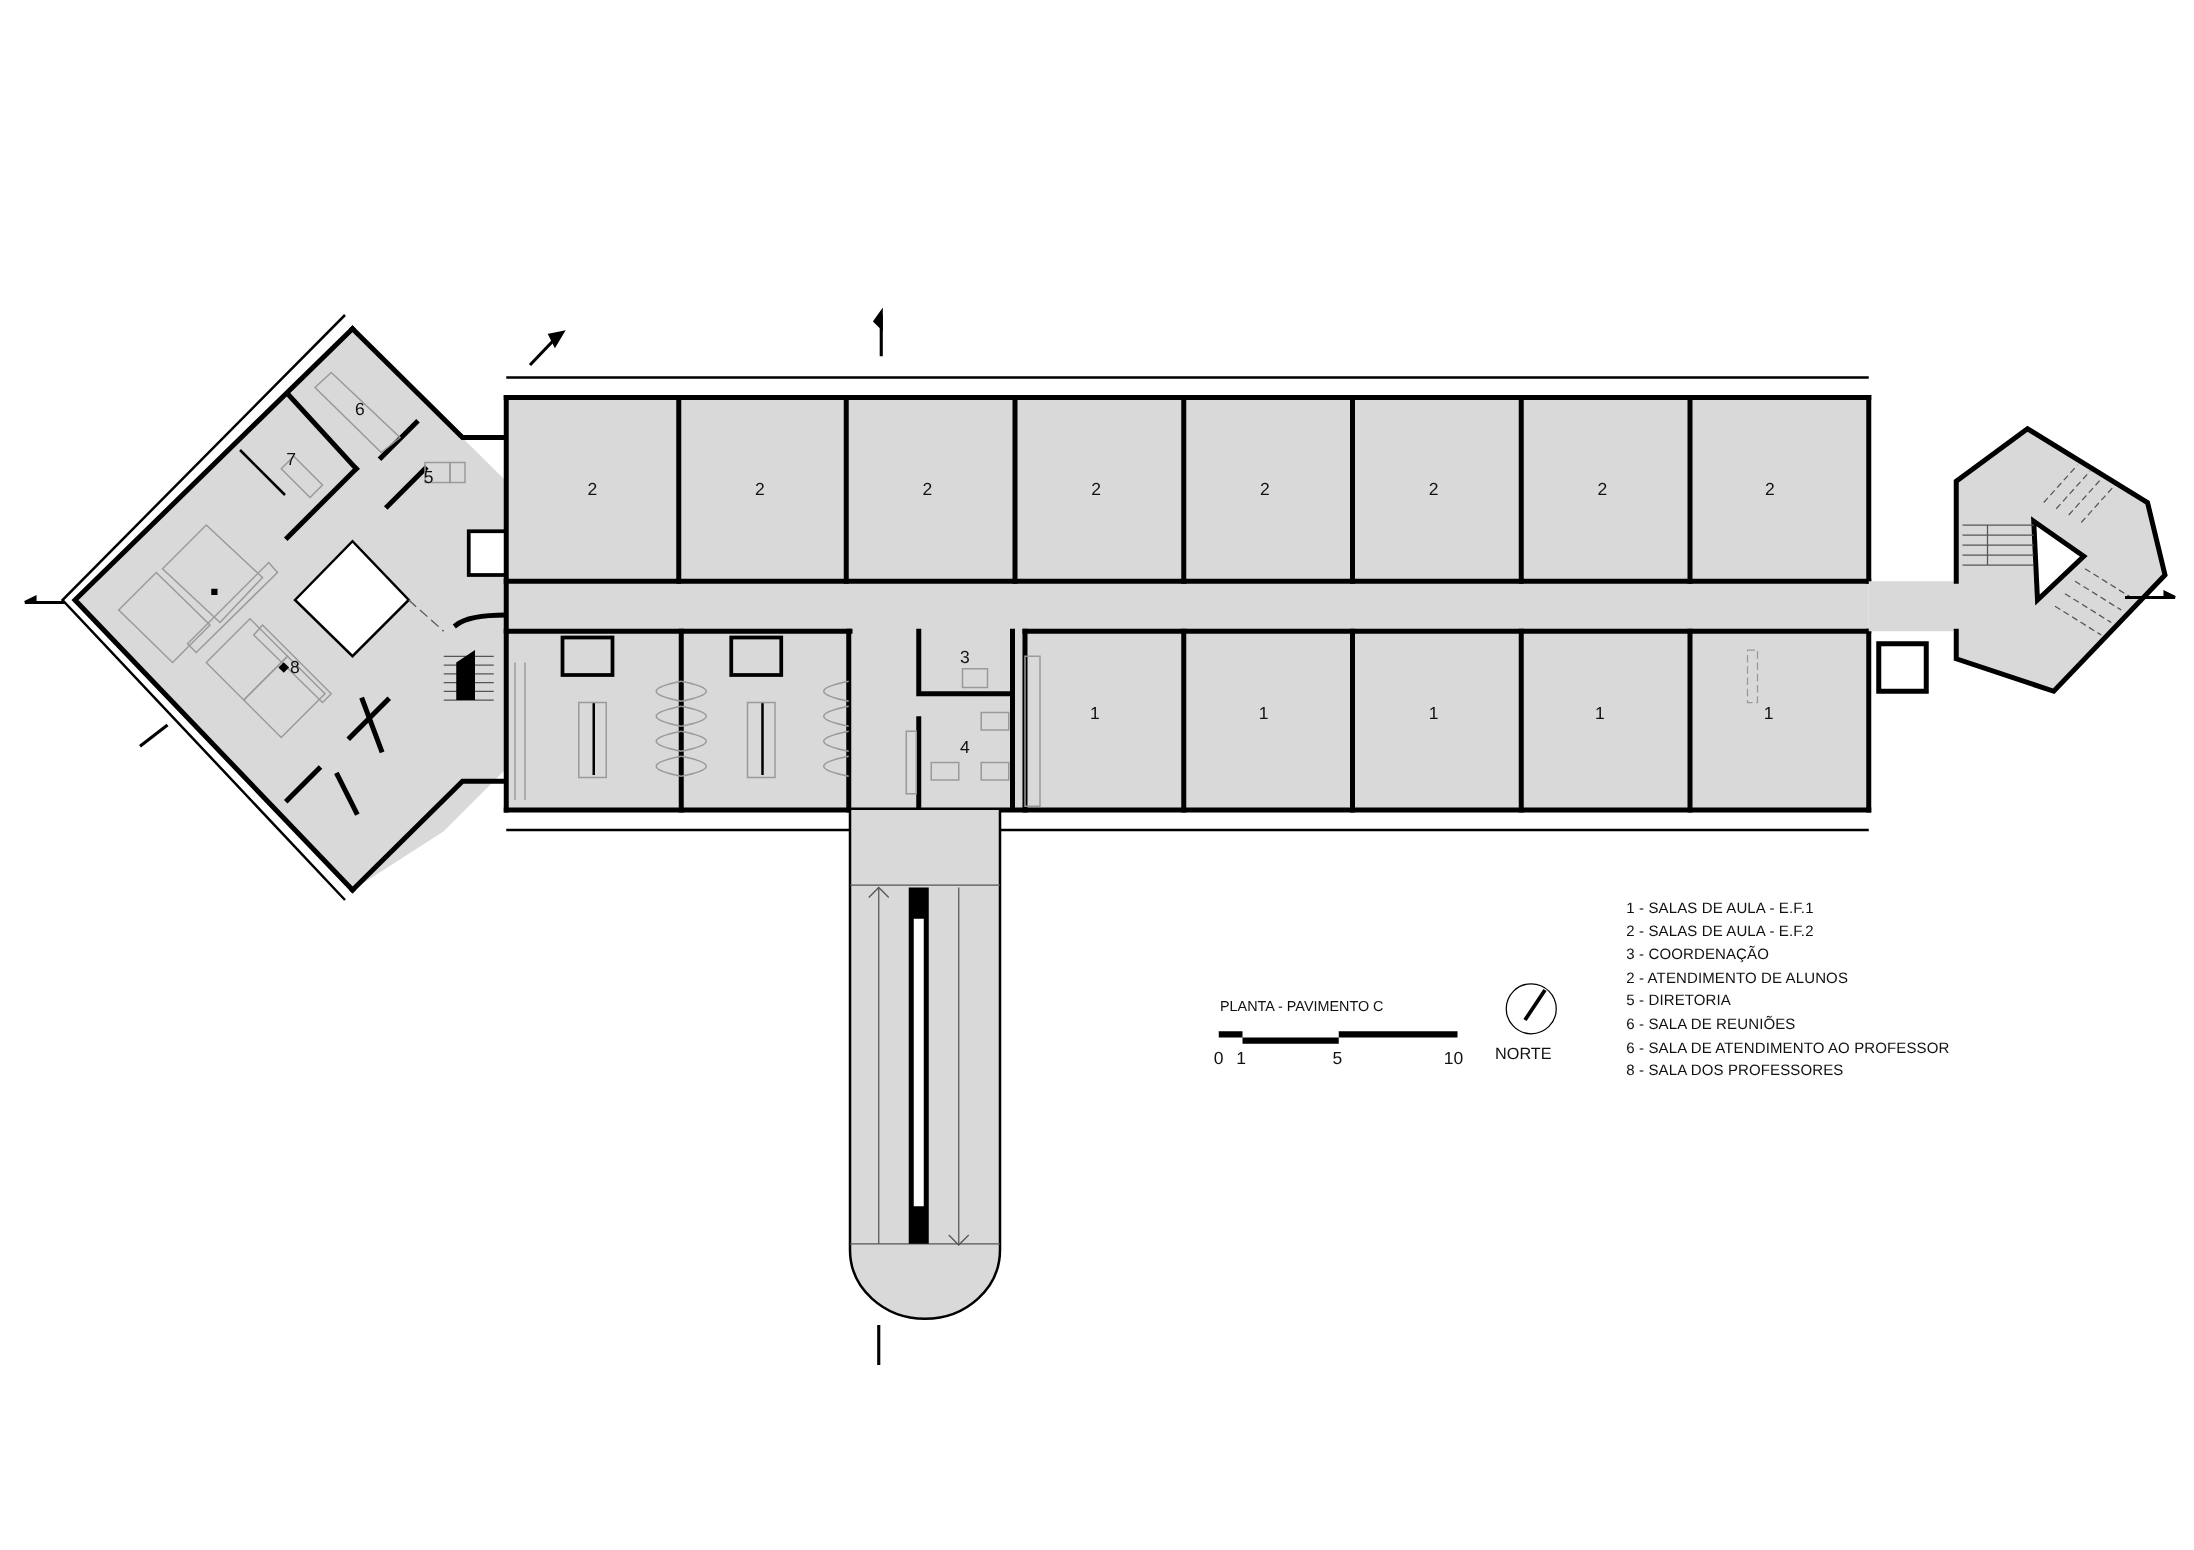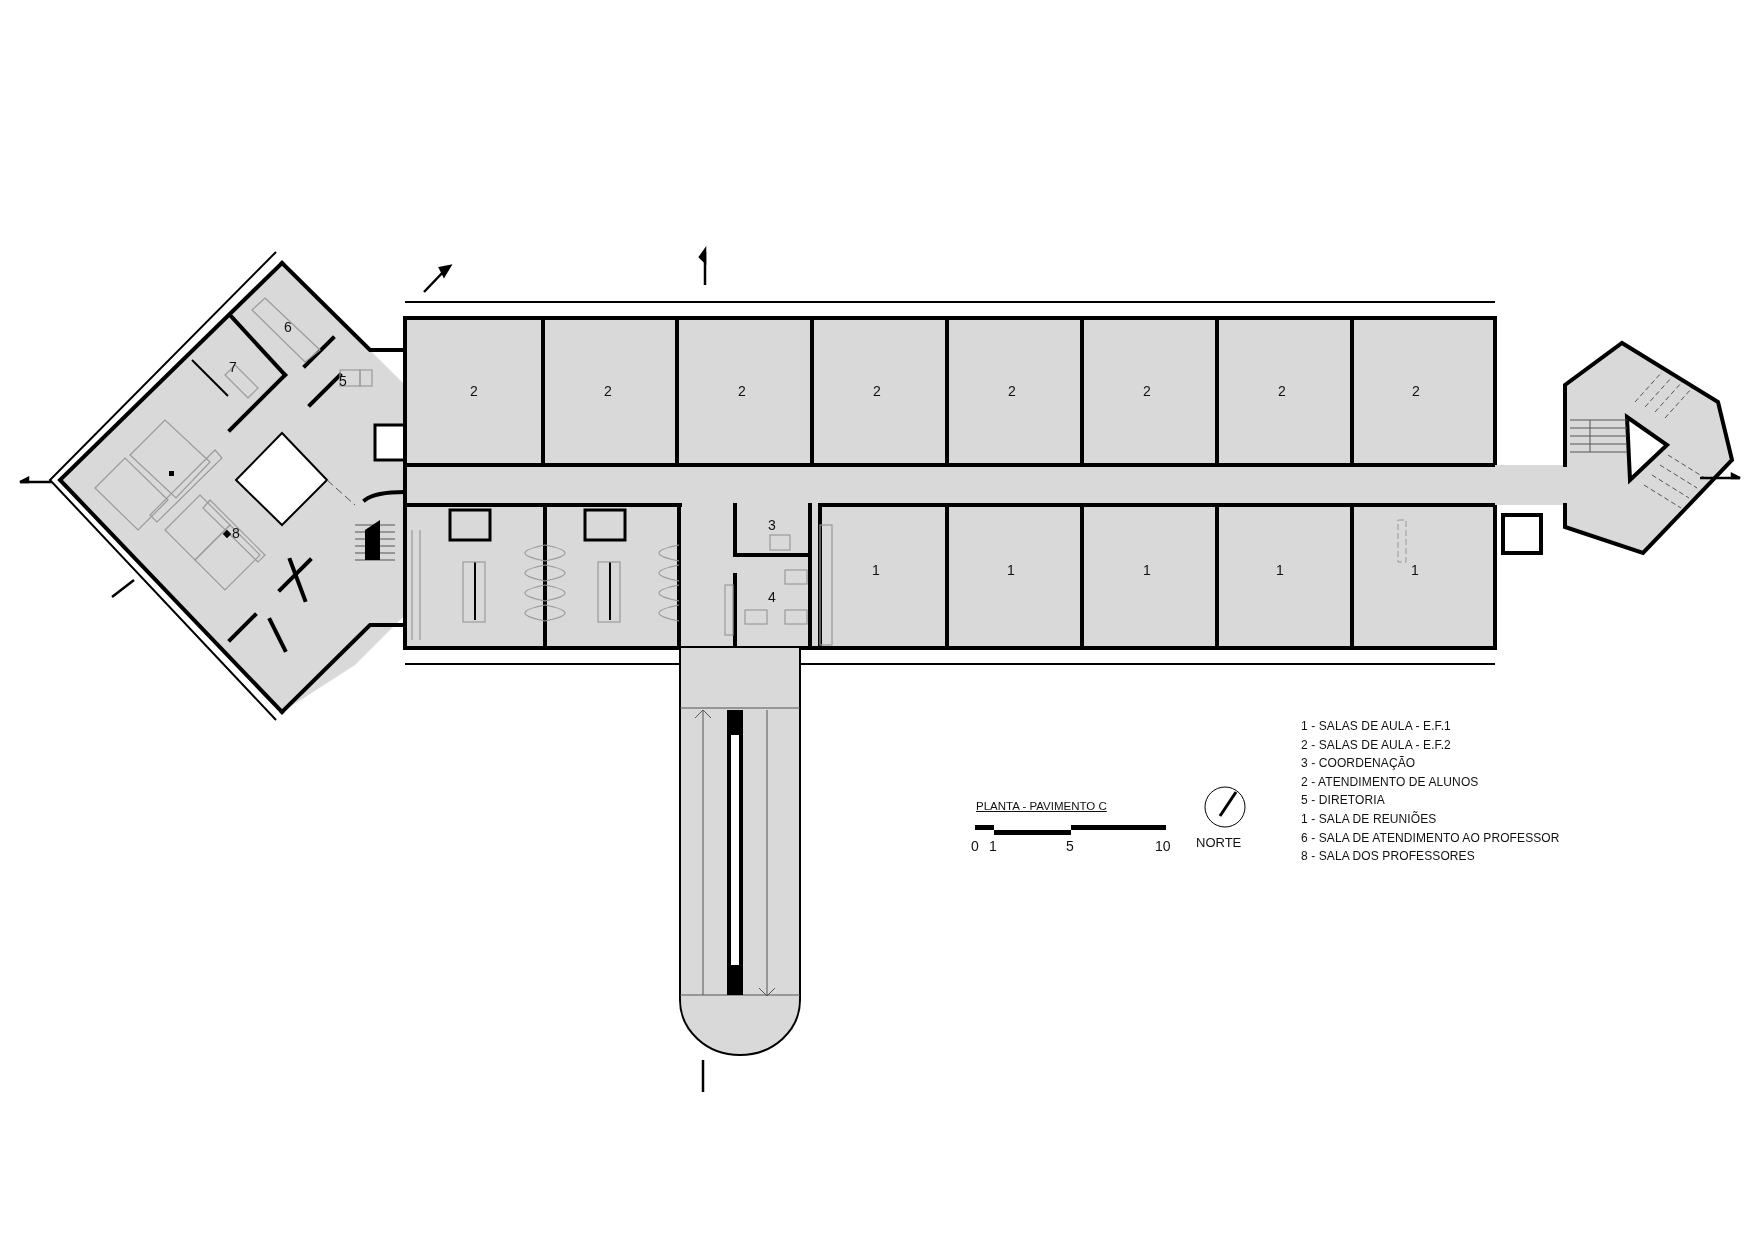--- a/index.html
+++ b/index.html
@@ -7,21 +7,21 @@
            font-family: "Liberation Sans", sans-serif; }
     svg.plan { position: absolute; left: 0; top: 0; }
     .floor { fill: #d9d9d9; }
     .wall { stroke: #000; stroke-width: 4; fill: none; stroke-linecap: square; }
     .wall-thin { stroke: #000; stroke-width: 2; fill: none; }
     .furn { stroke: #9a9a9a; stroke-width: 1.2; fill: none; }
     .hairline { stroke: #555; stroke-width: 1; fill: none; }
     .room-num { font-family: "Liberation Sans", sans-serif; font-size: 14px; fill: #111; text-anchor: middle; }
     .legend { position: absolute; left: 1301px; top: 717px; }
     .legend-item { font-size: 12px; line-height: 18.6px; color: #111; white-space: nowrap; letter-spacing: 0.1px; }
-    .scale-title { position: absolute; left: 976px; top: 800px; font-size: 11.5px; color: #111; white-space: nowrap; text-decoration: underline; }
+    .scale-title { position: absolute; left: 976px; top: 800px; font-size: 11.5px; color: #111; white-space: nowrap; }
     .scale-label { position: absolute; top: 838px; font-size: 14px; color: #111; }
     .north-label { position: absolute; left: 1196px; top: 835px; font-size: 13px; color: #111; }
   </style>
 </head>
 <body>
 
 <svg class="plan" width="1755" height="1240" viewBox="0 0 1755 1240" xmlns="http://www.w3.org/2000/svg">
 
   <g>
     <polygon class="floor" points="282,263 405,385 405,615 355,665 282,712 60,480"></polygon>
@@ -229,16 +229,16 @@
 <span class="scale-label" style="left:1066px">5</span>
 <span class="scale-label" style="left:1155px">10</span>
 <span class="north-label">NORTE</span>
 
 <div class="legend">
   <div class="legend-item">1 - SALAS DE AULA - E.F.1</div>
   <div class="legend-item">2 - SALAS DE AULA - E.F.2</div>
   <div class="legend-item">3 - COORDENAÇÃO</div>
   <div class="legend-item">2 - ATENDIMENTO DE ALUNOS</div>
   <div class="legend-item">5 - DIRETORIA</div>
-  <div class="legend-item">1 - SALA DE REUNIÕES</div>
+  <div class="legend-item">6 - SALA DE REUNIÕES</div>
   <div class="legend-item">6 - SALA DE ATENDIMENTO AO PROFESSOR</div>
   <div class="legend-item">8 - SALA DOS PROFESSORES</div>
 </div>
 
 </body></html>

